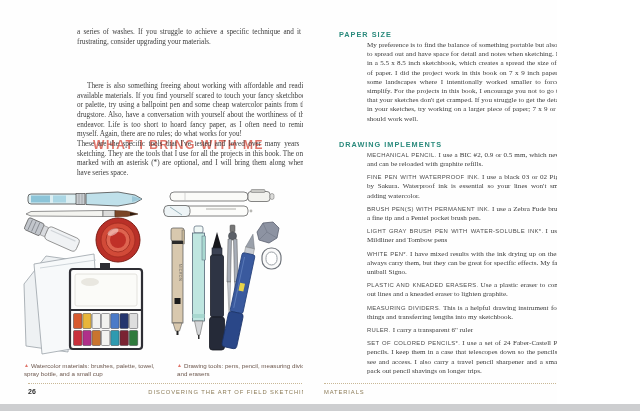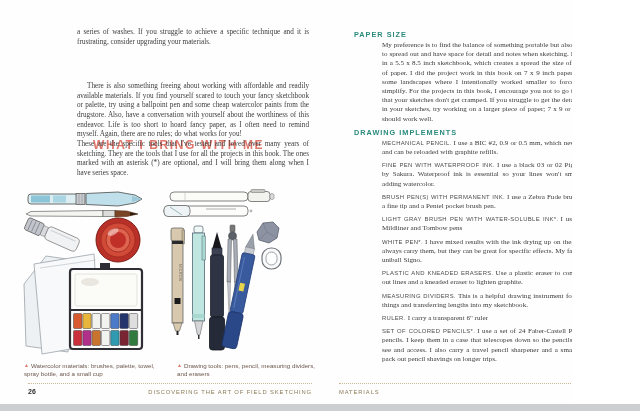--- a/index.html
+++ b/index.html
@@ -4,21 +4,21 @@
 <style>
   html,body{margin:0;padding:0;}
   body{
     width:640px;height:411px;position:relative;overflow:hidden;
     background:#ffffff;
     font-family:"Liberation Serif",serif;
     -webkit-font-smoothing:antialiased;
   }
   .page{position:absolute;top:0;height:404px;background:#fefefe;overflow:hidden;}
   .page-left{left:0;width:319px;}
-  .page-right{left:318px;width:254px;}
+  .page-right{left:303px;width:254px;}
   .gutter{position:absolute;left:319px;top:0;width:3px;height:411px;background:#9b9fa3;}
   .bottom-strip{position:absolute;left:0;top:404px;width:640px;height:7px;background:#cdced0;}
 
   .bodytext{font-size:7.2px;line-height:9.6px;color:#3b3b3b;text-align:justify;margin:0;}
   .indent{text-indent:10px;margin-top:35px;}
 
   
   .lp-body{position:absolute;left:77px;top:28px;width:232px;}
   .lp-heading{
     position:absolute;left:77px;top:122px;width:240px;margin:16px;
@@ -45,21 +45,21 @@
   .footer-right{left:21px;width:264px;}
   .pagenum{font-size:7px;font-weight:bold;color:#2c2c2c;}
   .running{font-size:5.8px;letter-spacing:0.9px;color:#8c7c58;}
 
   
   .rp-col{position:absolute;left:36px;top:30px;width:252px;}
   .sect-heading{
     font-family:"Liberation Sans",sans-serif;font-size:7.3px;font-weight:bold;
     letter-spacing:1px;color:#2a8a7c;margin:0 0 2px 0;
   }
-  .sect-heading.second{margin-top:4px;}
+  .sect-heading.second{margin-top:16px;}
   .rp-col .bodytext{font-size:7.1px;line-height:9.2px;margin-left:28px;}
   .imp-item{margin:0 0 4px 0;}
   .lead{
     font-family:"Liberation Sans",sans-serif;font-size:5.9px;letter-spacing:0.35px;
     color:#4c4c4c;margin-right:2px;
   }
 </style>
 </head>
 <body>
 

